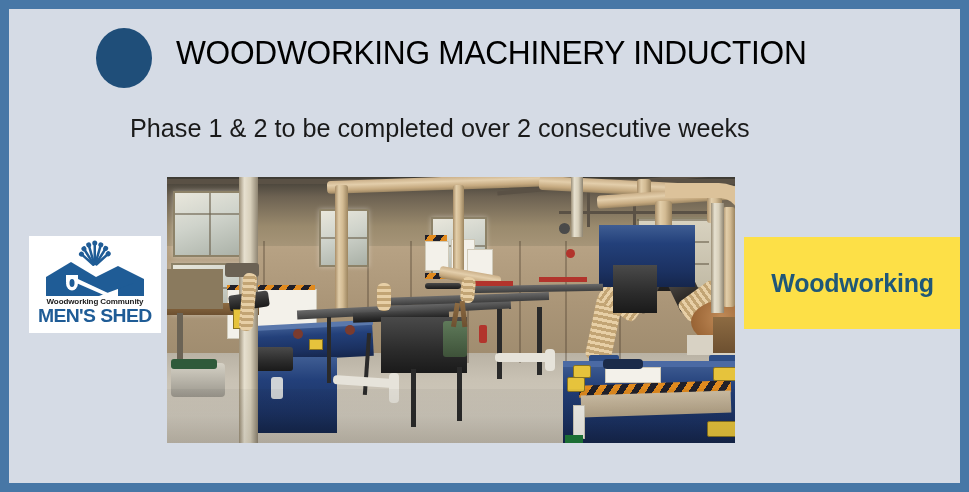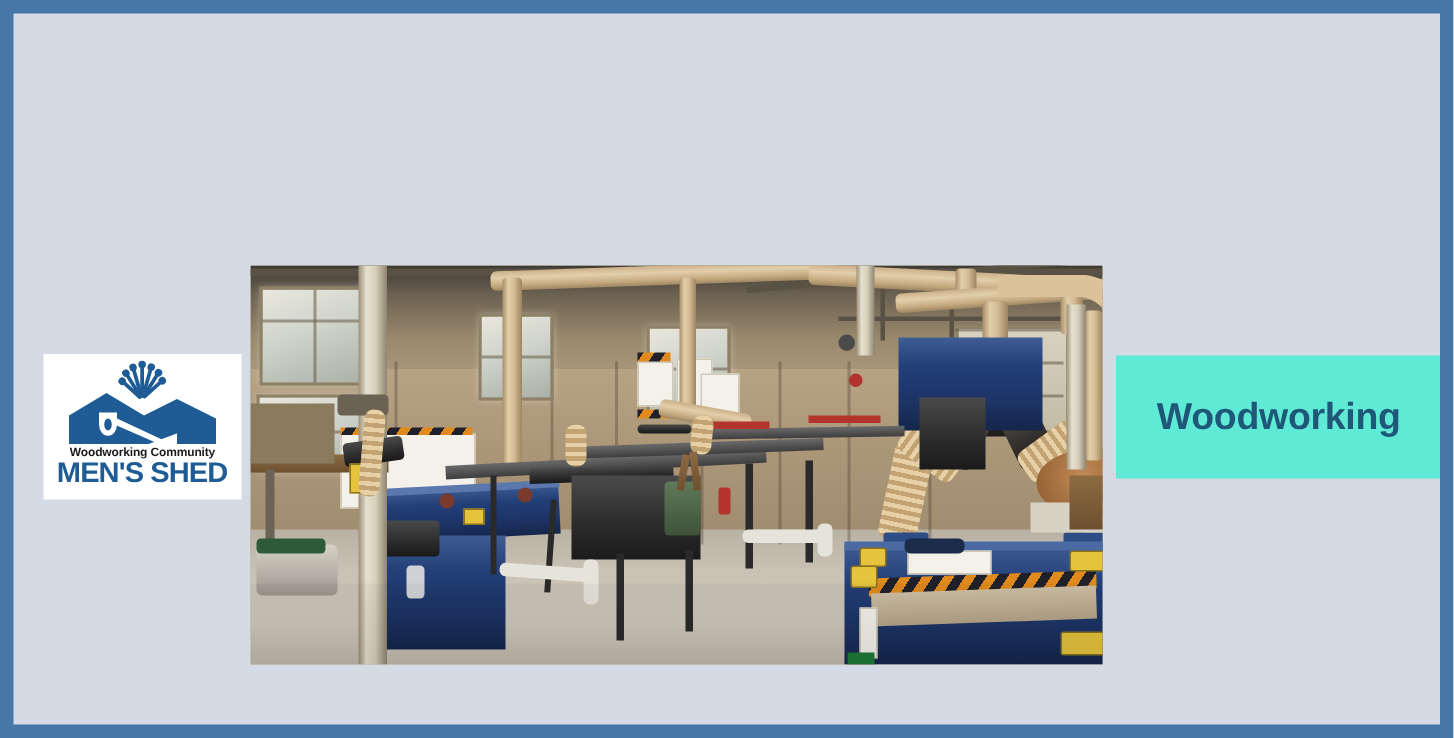--- a/index.html
+++ b/index.html
@@ -167,40 +167,45 @@
     transform: scaleX(1.02);
     white-space: nowrap;
   }
 
   
   #woodworking-group-card {
     position: absolute;
     left: 735px;
     top: 228px;
     width: 217px;
-    height: 82px;
-    background: #5eead4;
+    height: 92px;
+    background: #fde047;
     display: flex;
     align-items: center;
     justify-content: center;
   }
   #woodworking-group-label {
     font-size: 25px;
     font-weight: bold;
     color: #1f5778;
     text-align: center;
     line-height: 1.22;
     letter-spacing: -0.2px;
   }
 </style>
 </head>
 <body>
 
 <div id="slide">
 
+  <div id="header-row">
+    <div id="title-bullet"></div>
+    <div id="page-title">WOODWORKING MACHINERY INDUCTION</div>
+    <div id="page-subtitle">Phase 1 &amp; 2 to be completed over 2 consecutive weeks</div>
+  </div>
 
   <div id="workshop-photo">
 
     <div class="ph wall-upper"></div>
     <div class="ph wall-main"></div>
     <div class="ph floor"></div>
 
     <div class="ph truss" style="left:0;top:2px;width:100%;height:5px;"></div>
     <div class="ph truss" style="left:330px;top:4px;width:240px;height:4px;transform:rotate(-5deg);"></div>
     <div class="ph truss" style="left:420px;top:8px;width:3px;height:42px;"></div>

